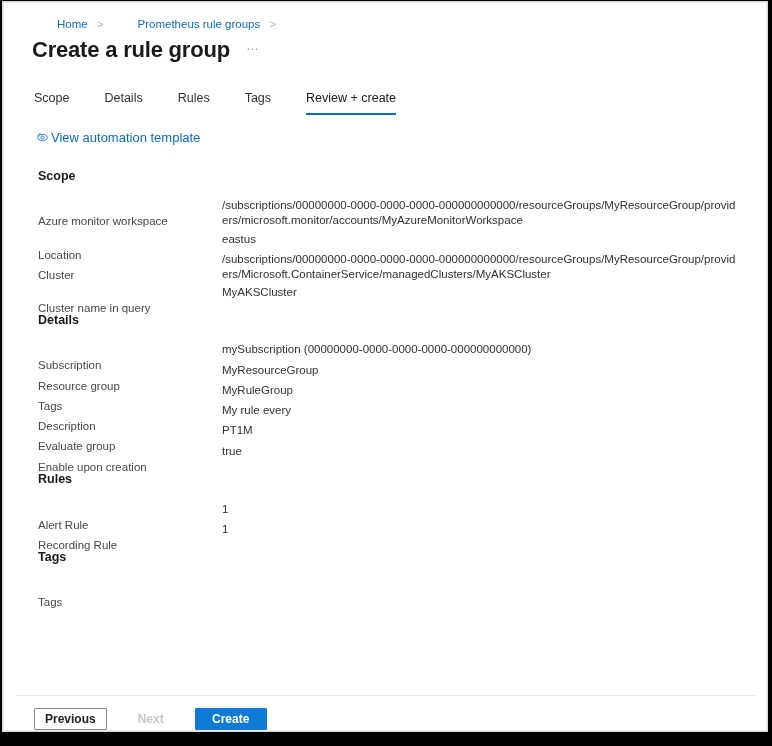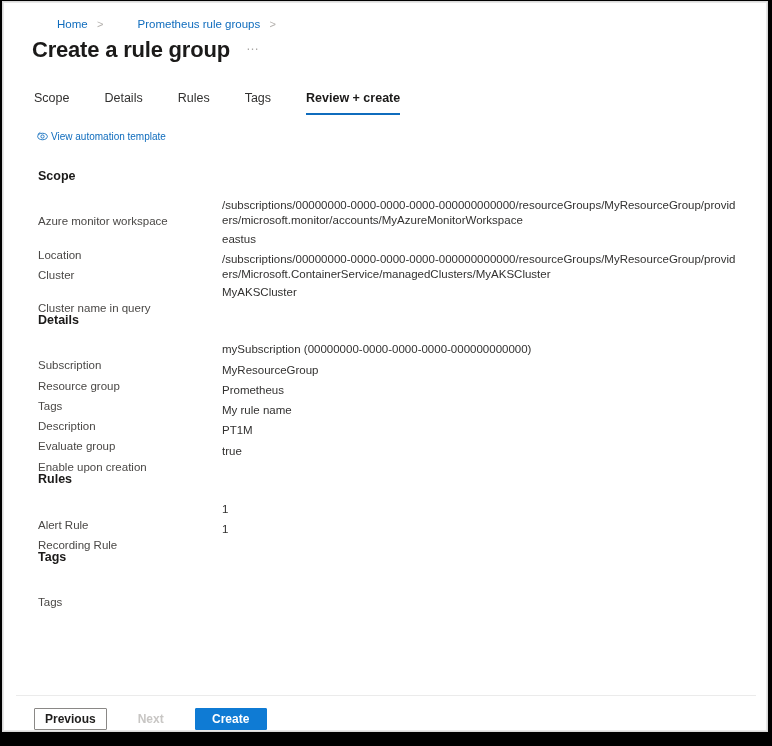--- a/index.html
+++ b/index.html
@@ -99,33 +99,33 @@
     font-size: 12.5px;
     color: #323130;
     padding: 0 0 8px 0;
     margin-right: 35px;
     cursor: pointer;
     border-bottom: 2px solid transparent;
     white-space: nowrap;
   }
   .tab:last-child { margin-right: 0; }
   .tab.active {
-    font-weight: 700;
+    font-weight: 400;
     color: #1b1a19;
     border-bottom-color: #0f6cbd;
   }
 
   
   .auto-link {
     position: absolute;
     left: 32px;
     top: 127px;
     display: flex;
     align-items: center;
-    font-size: 10px;
+    font-size: 13px;
     color: #0f6cbd;
     cursor: pointer;
   }
   .eye-icon {
     width: 13px;
     height: 13px;
     margin-right: 2px;
     flex: none;
   }
 
@@ -276,26 +276,26 @@
       <span class="val">mySubscription (00000000-0000-0000-0000-000000000000)</span>
     </div>
 
     <div class="row" style="top:360px;">
       <span class="lbl">Resource group</span>
       <span class="val">MyResourceGroup</span>
     </div>
 
     <div class="row" style="top:380px;">
       <span class="lbl">Tags</span>
-      <span class="val">Prometheus</span>
+      <span class="val">MyRuleGroup</span>
     </div>
 
     <div class="row" style="top:400px;">
       <span class="lbl">Description</span>
-      <span class="val">My rule name</span>
+      <span class="val">My rule every</span>
     </div>
 
     <div class="row" style="top:420px;">
       <span class="lbl">Evaluate group</span>
       <span class="val">PT1M</span>
     </div>
 
     <div class="row" style="top:441px;">
       <span class="lbl">Enable upon creation</span>
       <span class="val">true</span>

